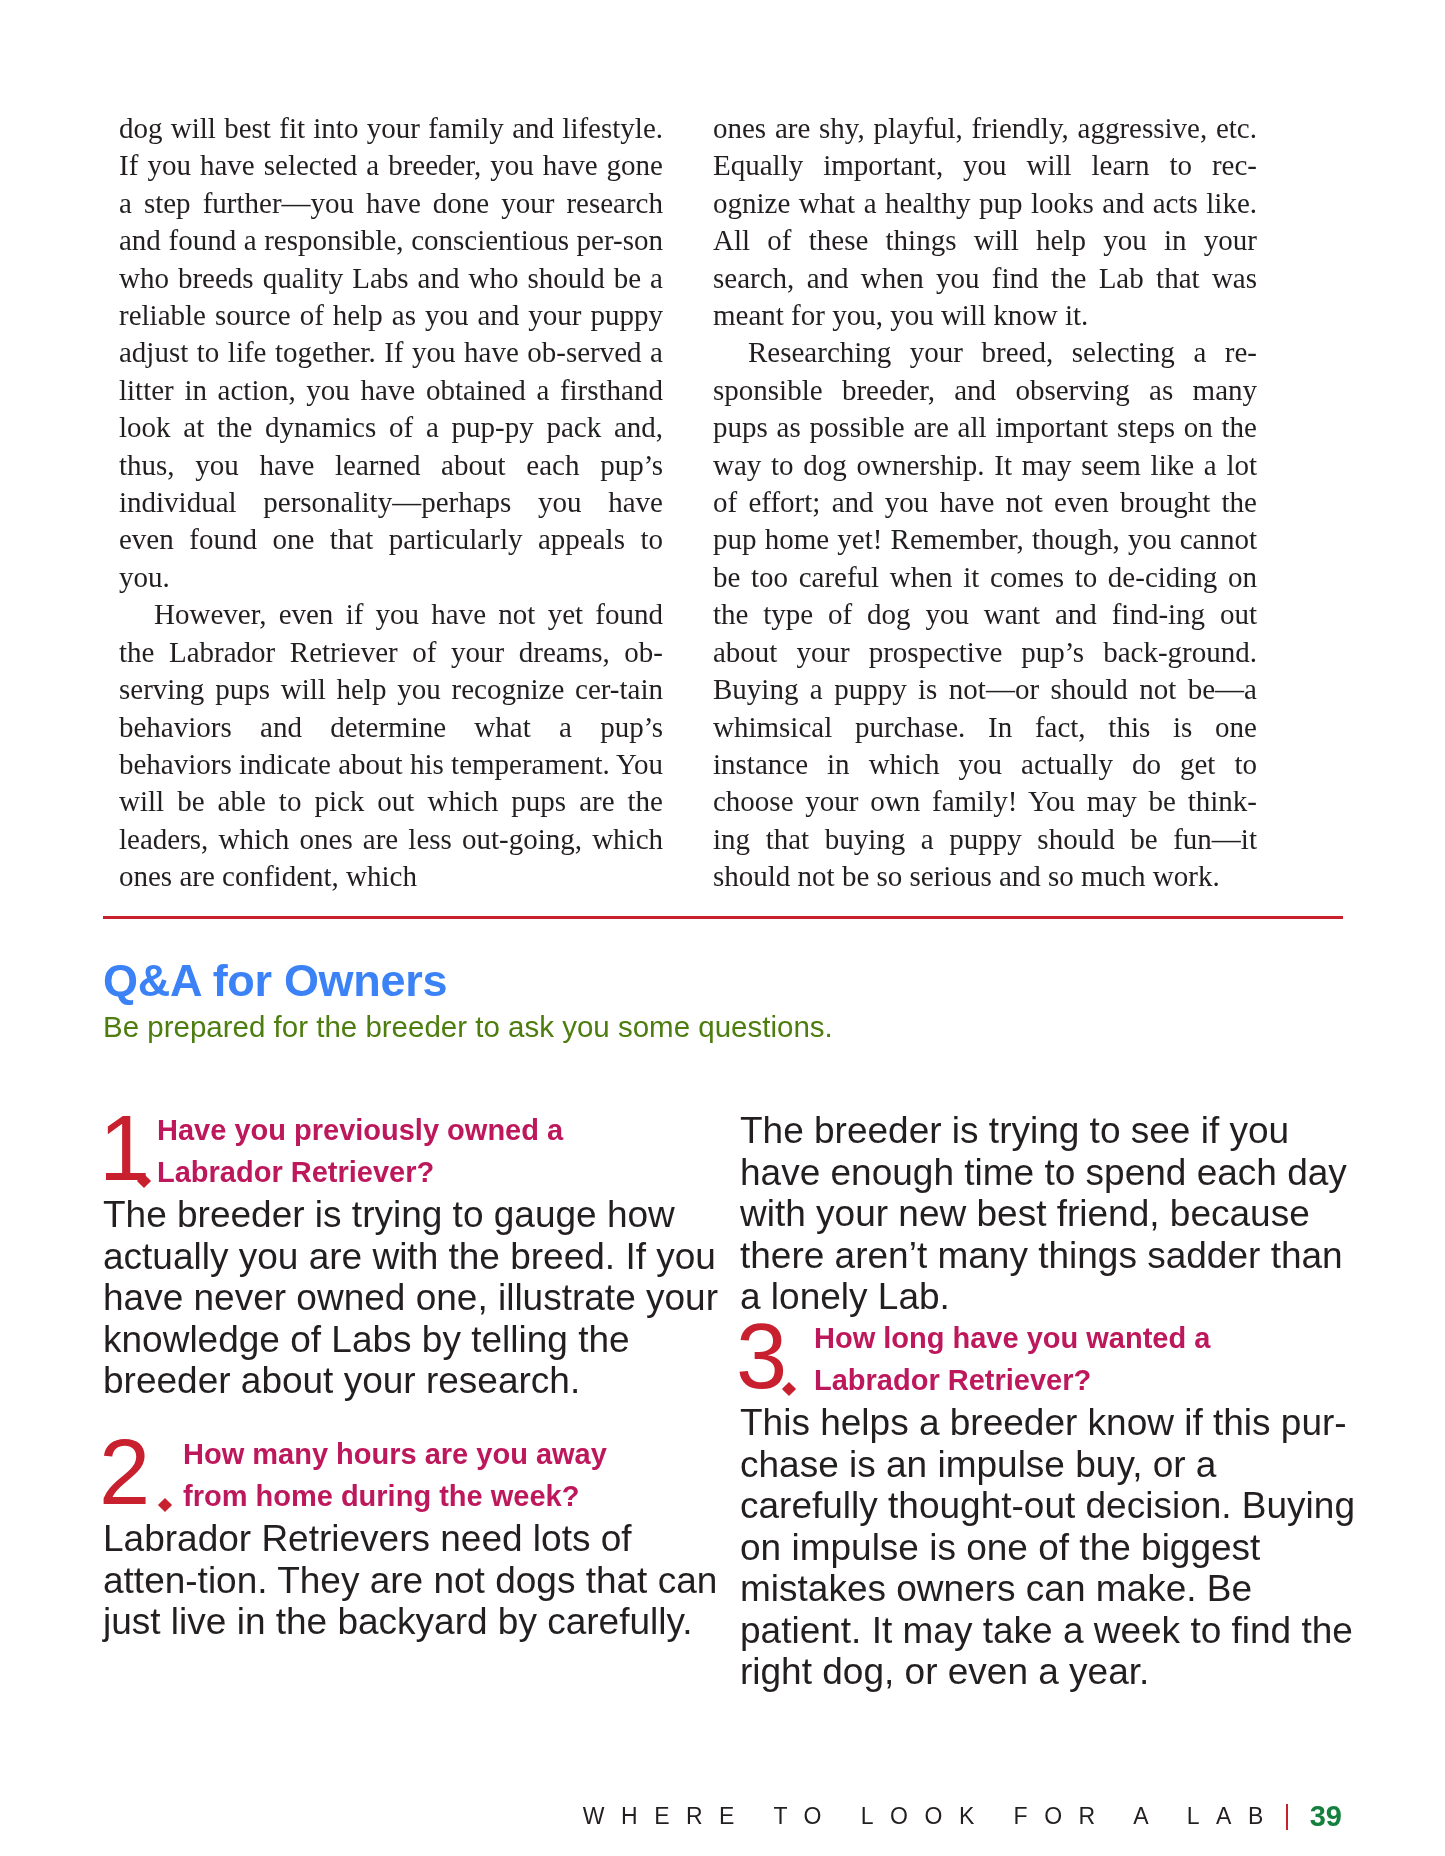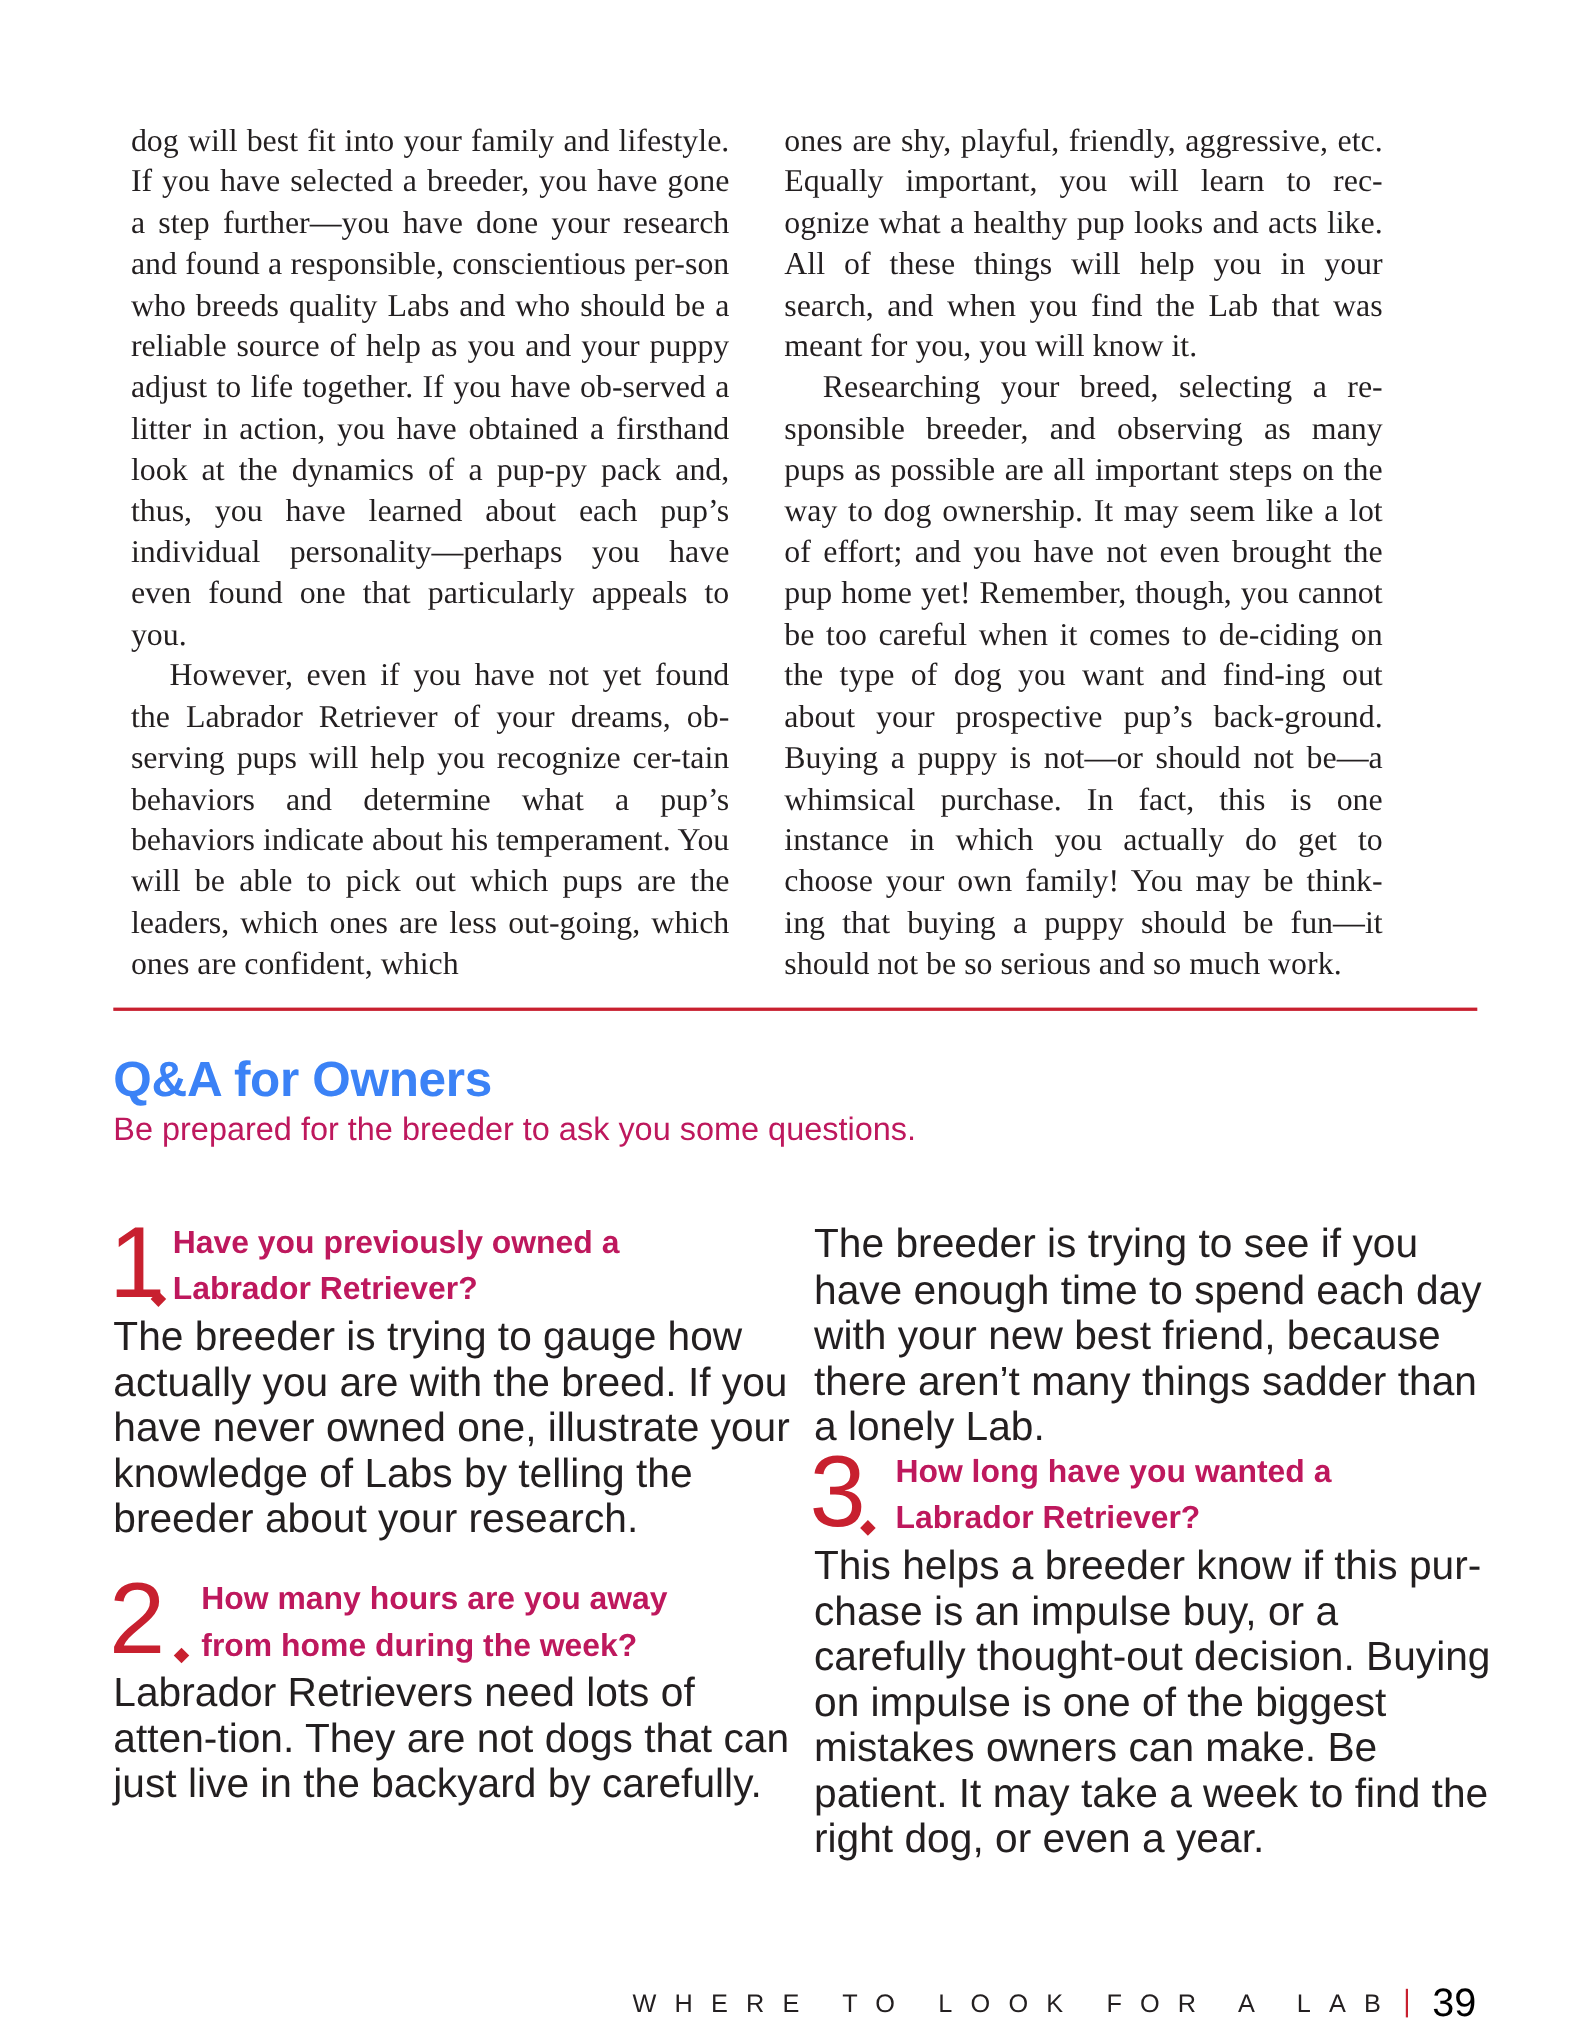--- a/index.html
+++ b/index.html
@@ -13,37 +13,37 @@
       margin: 0; font-size: 25.5px; line-height: 37.4px; text-align: justify;
       letter-spacing: -0.6px; word-spacing: -1px; font-stretch: condensed;
       transform-origin: left top;
     }
     .col p.indent { text-indent: 35px; }
     .col .narrow { font-family: "Liberation Serif", "DejaVu Serif", serif; font-size: 29px; letter-spacing: 0; word-spacing: 0; }
 
     .rule { position: absolute; left: 103px; top: 916px; width: 1240px; height: 3px; background: #c8202f; }
 
     .qa-title { position: absolute; left: 103px; top: 955px; font-size: 45px; font-weight: bold; color: #3b82f6; margin: 0; letter-spacing: -0.3px; }
-    .qa-sub { position: absolute; left: 103px; top: 1010px; font-size: 29.5px; color: #be185d; margin: 0; }
+    .qa-sub { position: absolute; left: 103px; top: 1010px; font-size: 29.5px; color: #4d7c0f; margin: 0; }
 
     .qa-cols { position: absolute; left: 103px; top: 1110px; width: 1240px; }
     .qa-item { position: absolute; width: 615px; }
     .qa-head { position: relative; padding-left: 0; height: 84px; }
     .qa-num {
       position: absolute; left: -4px; top: -8px; font-size: 92px; line-height: 92px; color: #c8202f;
       font-family: "Liberation Sans", "DejaVu Sans", sans-serif; font-weight: normal; letter-spacing: -4px;
     }
     .qa-dot { position: absolute; width: 10px; height: 10px; background: #c8202f; transform: rotate(45deg); }
     .qa-q { position: absolute; top: 0; font-size: 29px; line-height: 41.5px; font-weight: bold; color: #be185d; }
     .qa-a { font-size: 37px; line-height: 41.5px; color: #231f20; margin: 0; }
 
     .footer { position: absolute; right: 103px; top: 1800px; display: flex; align-items: center; }
     .footer-label { font-size: 23px; letter-spacing: 16.5px; color: #231f20; }
     .footer-sep { width: 2px; height: 26px; background: #c8202f; margin: 0 22px 0 6px; }
-    .footer-page { font-size: 36px; color: #000000; font-weight: normal; }
+    .footer-page { font-size: 29px; color: #15803d; font-weight: bold; }
   </style>
 </head>
 <body>
 
 <div class="top-cols">
   <div class="col">
     <p class="serif narrow">dog will best fit into your family and lifestyle. If you have selected a breeder, you have gone a step further—you have done your research and found a responsible, conscientious per-son who breeds quality Labs and who should be a reliable source of help as you and your puppy adjust to life together. If you have ob-served a litter in action, you have obtained a firsthand look at the dynamics of a pup-py pack and, thus, you have learned about each pup’s individual personality—perhaps you have even found one that particularly appeals to you.</p>
     <p class="serif narrow indent">However, even if you have not yet found the Labrador Retriever of your dreams, ob-serving pups will help you recognize cer-tain behaviors and determine what a pup’s behaviors indicate about his temperament. You will be able to pick out which pups are the leaders, which ones are less out-going, which ones are confident, which</p>
   </div>
   <div class="col">

